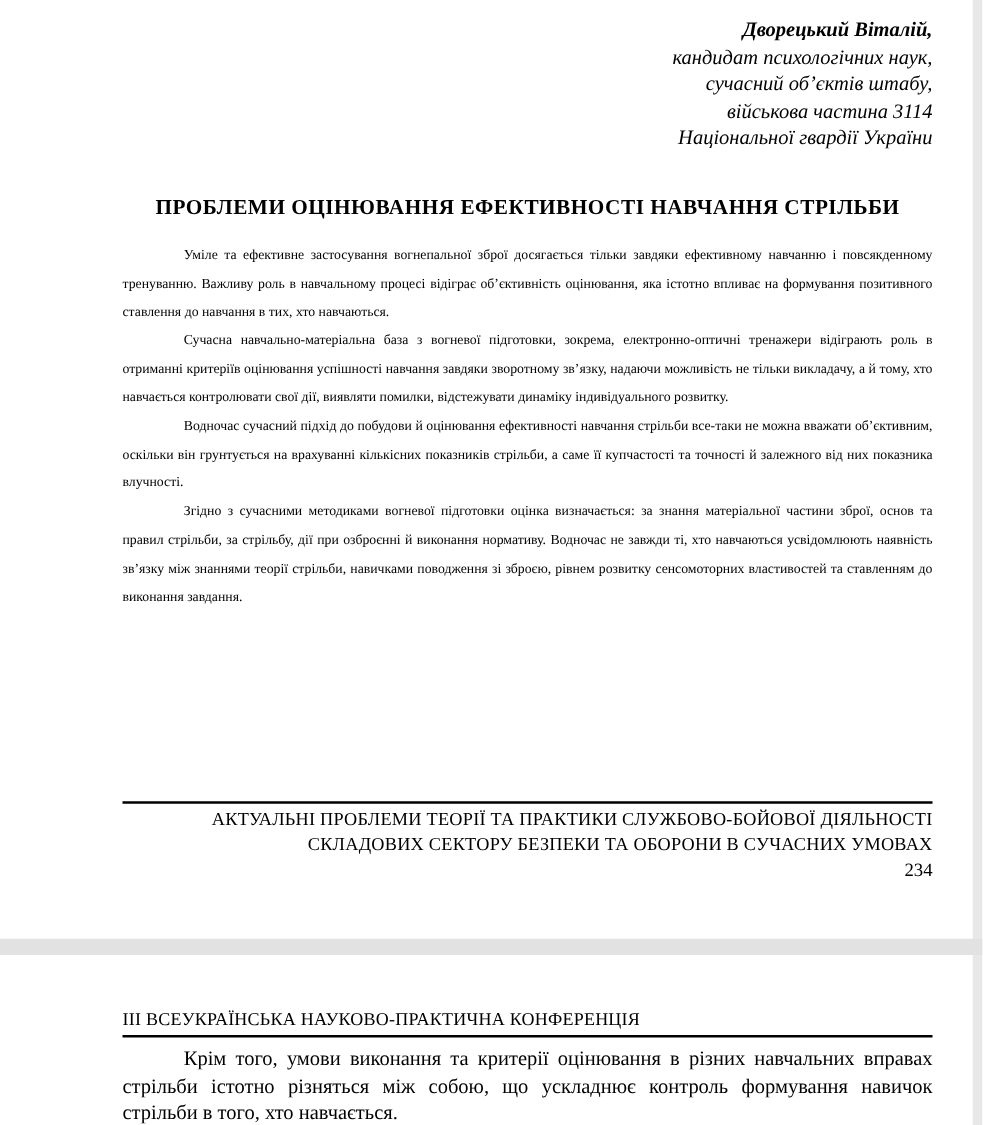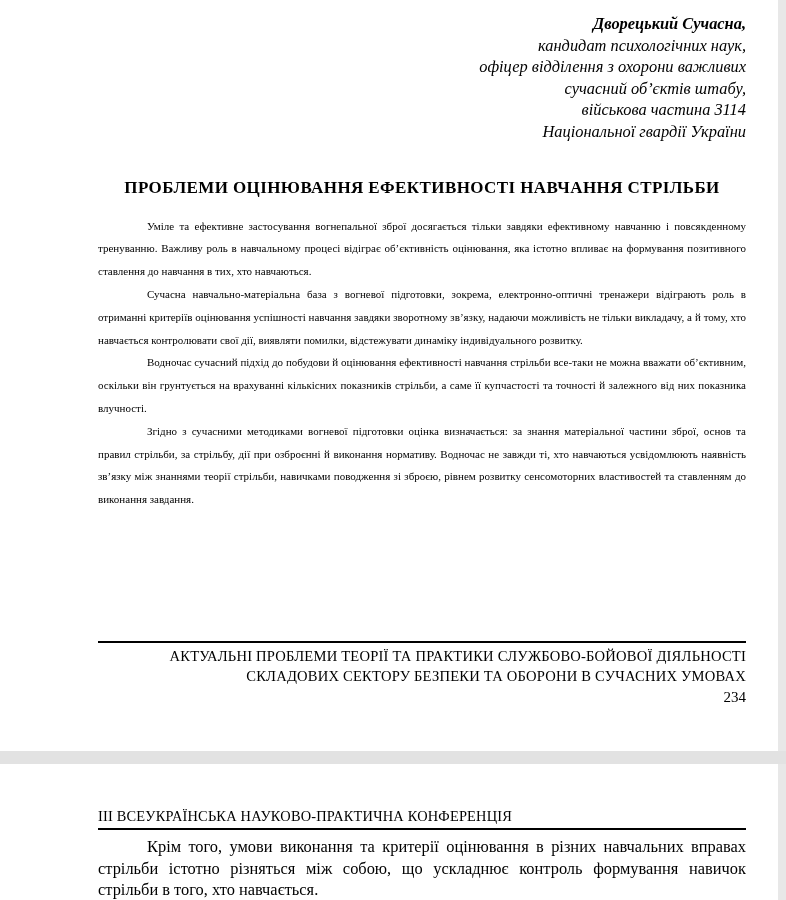--- a/index.html
+++ b/index.html
@@ -112,23 +112,22 @@
 <body>
 
 <div class="viewer">
 
   <div class="right-gutter"></div>
 
   <div class="page page1">
     <div class="content">
 
       <div class="author">
-        <div class="a-name">Дворецький Сучасна,</div>
+        <div class="a-name">Дворецький Віталій,</div>
         <div>кандидат психологічних наук,</div>
-        <div>офіцер відділення з охорони важливих</div>
         <div>сучасний об’єктів штабу,</div>
         <div>військова частина 3114</div>
         <div>Національної гвардії України</div>
       </div>
 
       <h1 class="title">ПРОБЛЕМИ ОЦІНЮВАННЯ ЕФЕКТИВНОСТІ НАВЧАННЯ СТРІЛЬБИ</h1>
 
       <p class="body-par first-par">Уміле та ефективне застосування вогнепальної зброї досягається тільки завдяки ефективному навчанню і повсякденному тренуванню. Важливу роль в навчальному процесі відіграє об’єктивність оцінювання, яка істотно впливає на формування позитивного ставлення до навчання в тих, хто навчаються.</p>
       <p class="body-par">Сучасна навчально-матеріальна база з вогневої підготовки, зокрема, електронно-оптичні тренажери відіграють роль в отриманні критеріїв оцінювання успішності навчання завдяки зворотному зв’язку, надаючи можливість не тільки викладачу, а й тому, хто навчається контролювати свої дії, виявляти помилки, відстежувати динаміку індивідуального розвитку.</p>
       <p class="body-par">Водночас сучасний підхід до побудови й оцінювання ефективності навчання стрільби все-таки не можна вважати об’єктивним, оскільки він грунтується на врахуванні кількісних показників стрільби, а саме її купчастості та точності й залежного від них показника влучності.</p>

